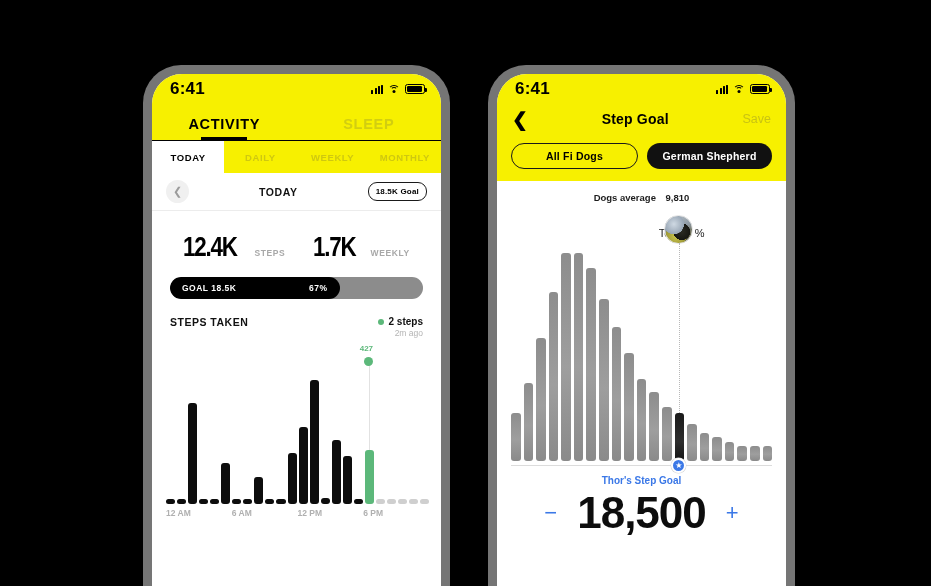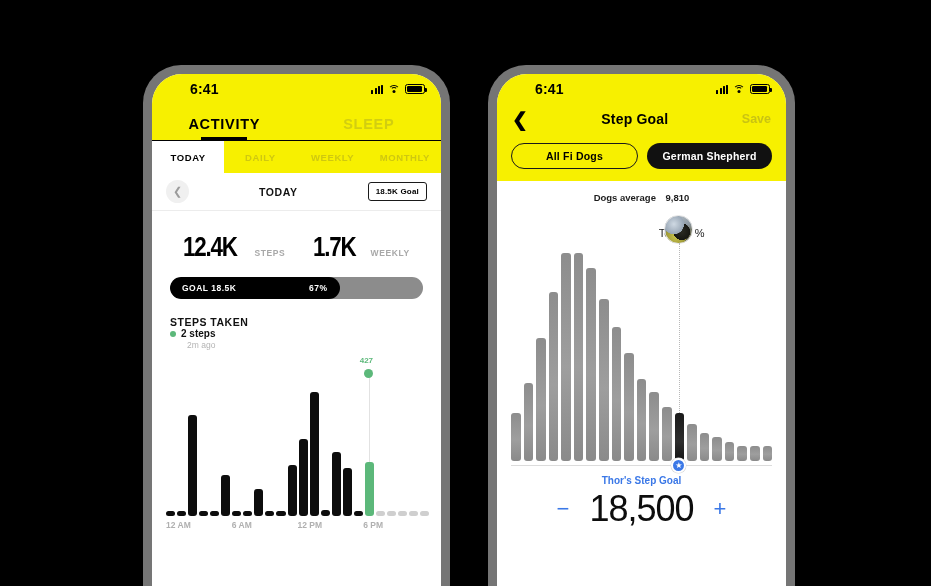--- a/index.html
+++ b/index.html
@@ -28,21 +28,21 @@
     overflow: hidden;
     position: relative;
   }
 
   
   .statusbar {
     height: 26px; background: #F7F000;
     display: flex; align-items: center; justify-content: space-between;
     padding: 4px 16px 0 18px;
   }
-  .status-time { font-size: 14px; font-weight: bold; color: #000; letter-spacing: .2px; margin-left: 20px; }
+  .status-time { font-size: 17px; font-weight: bold; color: #000; letter-spacing: .2px; }
   .status-icons { display: flex; align-items: center; gap: 5px; }
   .sig { display: flex; align-items: flex-end; gap: 1.2px; height: 9px; }
   .sig i { display: block; width: 2px; background: #000; border-radius: .5px; }
   .sig i:nth-child(1){height:3.5px}.sig i:nth-child(2){height:5.5px}
   .sig i:nth-child(3){height:7.5px}.sig i:nth-child(4){height:9px}
   .wifi { position: relative; width: 12px; height: 9px; }
   .wifi b {
     position:absolute; left:50%; transform:translateX(-50%);
     border: 1.6px solid #000; border-bottom-color: transparent;
     border-left-color: transparent; border-right-color: transparent;
@@ -78,42 +78,42 @@
   .daybar {
     height:38px; display:flex; align-items:center; justify-content:space-between;
     padding:0 14px; background:#fff; border-bottom:1px solid #ececec;
   }
   .circ-btn {
     width:23px;height:23px;border-radius:50%;background:#f0f0f0;
     display:flex;align-items:center;justify-content:center;color:#9b9b9b;font-size:11px;
   }
   .daybar-title{font-size:10.5px;font-weight:bold;letter-spacing:.6px;color:#111;}
   .goal-chip{
-    border:1.2px solid #1a1a1a; border-radius:3px; padding:4px 7px;
+    border:1.2px solid #1a1a1a; border-radius:9px; padding:4px 7px;
     font-size:8px; font-weight:bold; letter-spacing:.2px; color:#000;
   }
 
   
   .stats{display:flex;justify-content:center;gap:28px;padding:20px 12px 14px;}
   .stat{display:flex;align-items:baseline;gap:4px;}
   .stat-num{font-size:28px;font-weight:bold;letter-spacing:-1.5px;color:#000;
             font-family:"Liberation Sans Narrow","Liberation Sans",sans-serif;transform:scaleX(.8);transform-origin:left;}
   .stat-lab{font-size:8.5px;font-weight:bold;letter-spacing:.6px;color:#a8a8a8;}
 
   .goalbar{
     margin:0 18px 0; height:22px; background:#8c8c8c; border-radius:11px;
     position:relative; overflow:hidden;
   }
   .goalbar-fill{
     position:absolute;left:0;top:0;bottom:0;width:67%;background:#000;border-radius:11px;
     display:flex;align-items:center;justify-content:space-between;padding:0 12px;
   }
   .goalbar-lab{font-size:8.5px;font-weight:bold;color:#fff;letter-spacing:.5px;}
 
-  .chart-head{display:flex;justify-content:space-between;align-items:flex-start;padding:17px 18px 0;flex-direction:column;}
+  .chart-head{display:flex;justify-content:space-between;align-items:flex-start;padding:17px 18px 0;}
   .chart-title{font-size:10.5px;font-weight:bold;letter-spacing:.5px;color:#111;}
   .chart-legend{text-align:right;}
   .legend-row{display:flex;align-items:center;gap:5px;justify-content:center;}
   .legend-dot{width:6px;height:6px;border-radius:50%;background:#5cb87a;}
   .legend-txt{font-size:10px;font-weight:bold;color:#111;}
   .legend-sub{font-size:8.5px;color:#b4b4b4;margin-top:1px;}
 
   
   .steps-chart{position:relative;margin:6px 12px 0 14px;height:160px;}
   .steps-bars{position:absolute;left:0;right:0;bottom:0;height:150px;display:flex;align-items:flex-end;gap:2px;}
@@ -123,21 +123,21 @@
   .marker-line{position:absolute;width:1px;background:#e2e2e2;bottom:0;}
   .marker-dot{position:absolute;width:9px;height:9px;border-radius:50%;background:#5cb87a;}
   .marker-val{position:absolute;font-size:8px;font-weight:bold;color:#5cb87a;white-space:nowrap;}
   .axis{display:flex;margin:4px 12px 0 14px;position:relative;height:14px;}
   .axis span{position:absolute;font-size:8.5px;color:#b0b0b0;font-weight:bold;}
 
   
   .navbar{background:#F7F000;height:38px;display:flex;align-items:center;justify-content:space-between;padding:0 15px;}
   .nav-back{font-size:19px;font-weight:bold;color:#000;line-height:1;}
   .nav-title{font-size:14px;font-weight:bold;color:#000;letter-spacing:.2px;}
-  .nav-save{font-size:12.5px;color:#c9c312;font-weight:bold;}
+  .nav-save{font-size:12.5px;color:#c9c312;font-weight:normal;}
 
   .segwrap{background:#F7F000;display:flex;gap:9px;padding:5px 14px 12px;}
   .seg{
     flex:1;height:26px;border-radius:13px;display:flex;align-items:center;justify-content:center;
     font-size:10.5px;font-weight:bold;letter-spacing:.2px;
   }
   .seg.off{border:1.2px solid #1a1a1a;color:#000;}
   .seg.on{background:#111;color:#fff;}
 
   .avgrow{text-align:center;padding:11px 0 0;font-size:9.5px;font-weight:bold;color:#1c1c1c;}
@@ -162,21 +162,21 @@
   .handle{
     position:absolute;bottom:2px;width:15px;height:15px;border-radius:50%;
     background:#3b78e7;border:2px solid #fff;display:flex;align-items:center;justify-content:center;
     box-shadow:0 0 0 .5px #d6d6d6;
   }
   .handle span{color:#fff;font-size:8px;line-height:1;}
 
   .goal-label{text-align:center;font-size:10px;font-weight:bold;color:#3b78e7;}
   .stepper{display:flex;align-items:center;justify-content:center;gap:20px;margin-top:2px;}
   .step-btn{font-size:22px;color:#3b78e7;font-weight:normal;line-height:1;}
-  .step-val{font-size:36px;font-weight:normal;color:#0d0d0d;letter-spacing:-1px;
+  .step-val{font-size:44px;font-weight:bold;color:#0d0d0d;letter-spacing:-1px;
             font-family:"Liberation Sans Narrow","Liberation Sans",sans-serif;}
 </style>
 </head>
 <body>
 
 <div class="stage">
 
   <div class="phone phone-left">
     <div class="screen">
 

